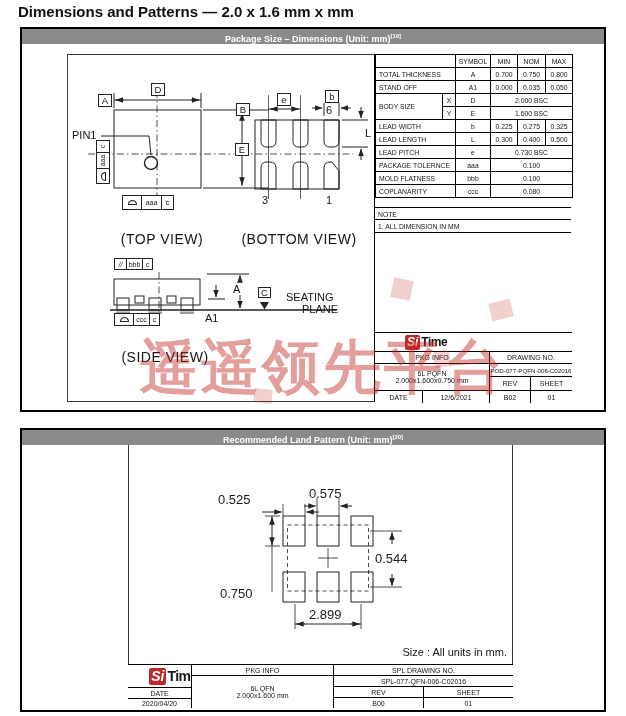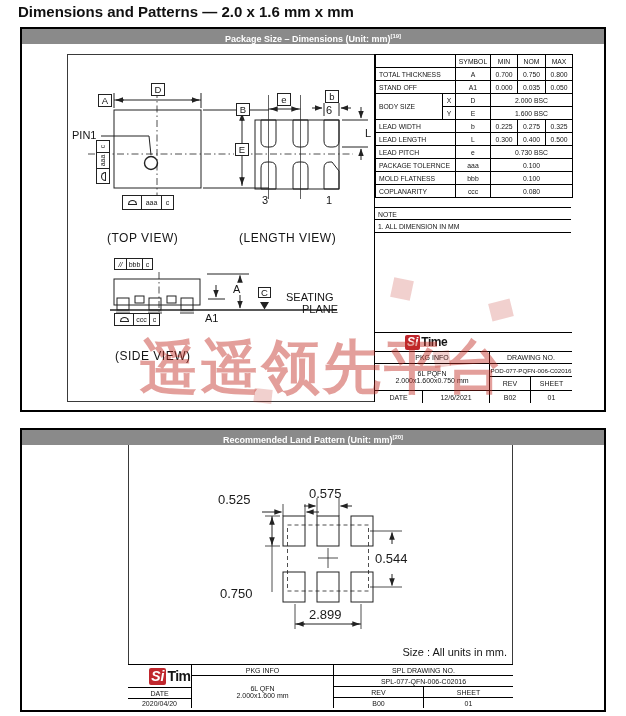--- a/index.html
+++ b/index.html
@@ -7,21 +7,21 @@
   body { position:relative; overflow:hidden; }
   .sec { position:absolute; background:#fff; border:2px solid #000; }
   .bar { position:absolute; left:0; right:0; top:0; height:15px; background:#8a8a8a; color:#fff;
          font-size:9px; font-weight:bold; text-align:center; line-height:15px; z-index:4; }
   .bar sup { font-size:6px; }
   .innerframe { position:absolute; border:1px solid #3a3a3a; z-index:0; }
   svg.draw { position:absolute; left:0; top:0; z-index:1; pointer-events:none; }
   .dimbox { position:absolute; width:14px; height:13px; border:1px solid #222; background:#fff;
             font-size:9.5px; text-align:center; line-height:11px; z-index:3; }
   .lbl { position:absolute; font-size:11px; z-index:2; }
-  .caption { position:absolute; font-size:12px; letter-spacing:.5px; z-index:2; text-align:left; }
+  .caption { position:absolute; font-size:14px; letter-spacing:.5px; z-index:2; text-align:center; }
   .gdt { position:absolute; display:flex; background:#fff; z-index:3; }
   .gdt .cell { border:1px solid #222; margin-left:-1px; display:flex; align-items:center;
                justify-content:center; font-size:7px; background:#fff; }
   .gdt .cell:first-child { margin-left:0; }
   .gdtv { flex-direction:column; }
   .gdtv .cell { margin-left:0; margin-top:-1px; width:14px; }
   .gdtv .cell:first-child { margin-top:0; }
   .rot { transform:rotate(-90deg); white-space:nowrap; }
   .halfdisc { width:9px; height:5px; border:1px solid #222; border-bottom:1px solid #222;
               border-radius:8px 8px 0 0; display:inline-block; }
@@ -145,21 +145,21 @@
   </div>
   <div class="caption" style="left:85px; top:202px; width:110px;">(TOP VIEW)</div>
 
   <div class="dimbox" style="left:255px; top:64px;">e</div>
   <div class="dimbox" style="left:303px; top:61px;">b</div>
   <div class="lbl" style="left:219px; top:73px;">4</div>
   <div class="lbl" style="left:304px; top:75px;">6</div>
   <div class="lbl" style="left:240px; top:165px;">3</div>
   <div class="lbl" style="left:304px; top:165px;">1</div>
   <div class="lbl" style="left:343px; top:98px;">L</div>
-  <div class="caption" style="left:217px; top:202px; width:120px;">(LENGTH VIEW)</div>
+  <div class="caption" style="left:217px; top:202px; width:120px;">(BOTTOM VIEW)</div>
 
   <div class="gdt" style="left:92px; top:229px; height:12px;">
     <div class="cell" style="width:13px; font-style:italic;">//</div>
     <div class="cell" style="width:17px;">bbb</div>
     <div class="cell" style="width:11px;">c</div>
   </div>
   <div class="lbl" style="left:211px; top:254px;">A</div>
   <div class="lbl" style="left:183px; top:283px;">A1</div>
   <div class="dimbox" style="left:236px; top:258px; width:13px; height:11px; line-height:9px;">C</div>
   <div class="lbl" style="left:264px; top:262px;text-align:right;">SEATING</div>

